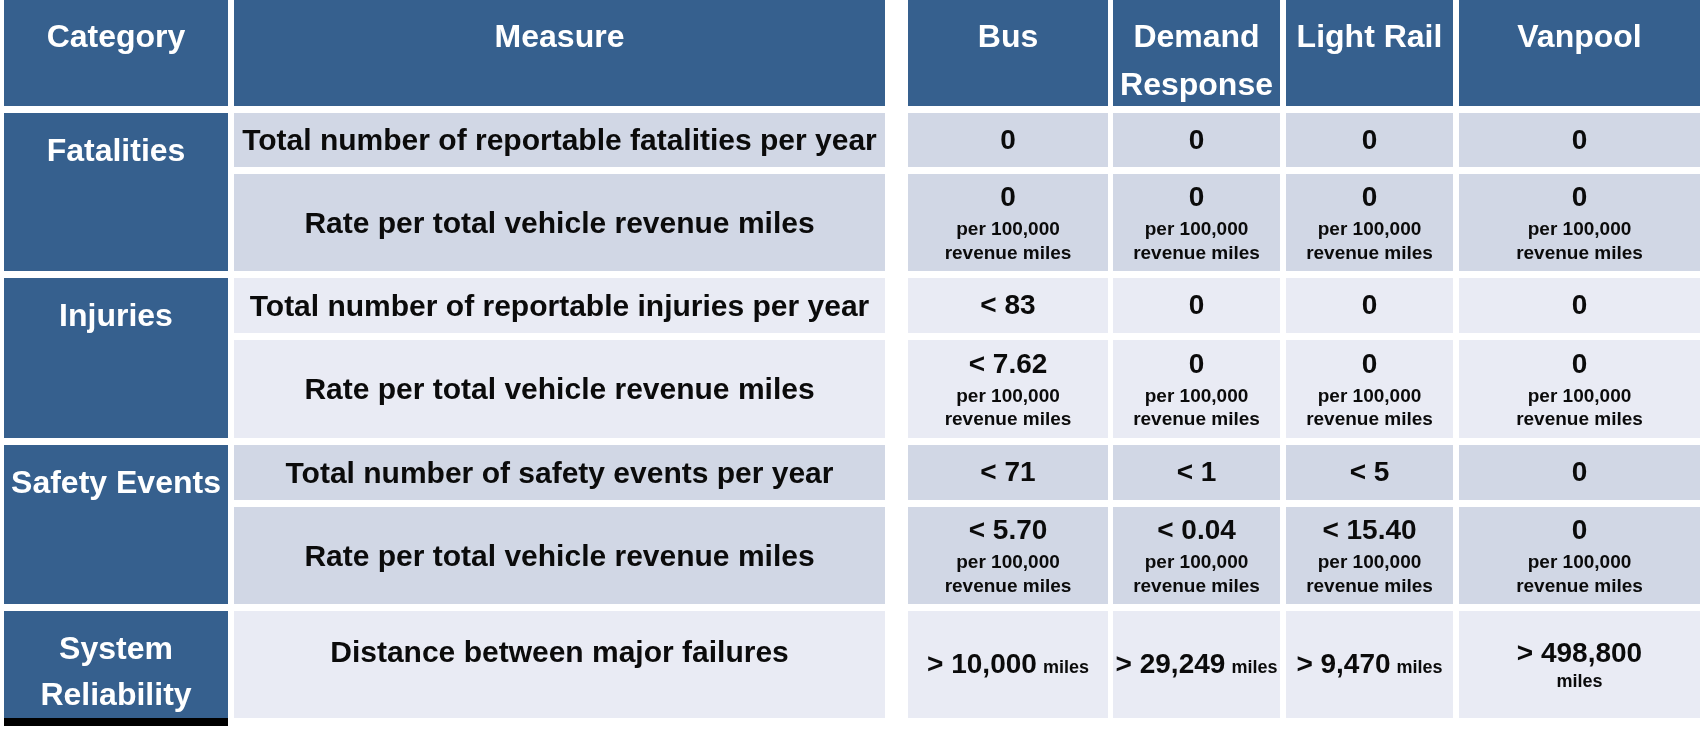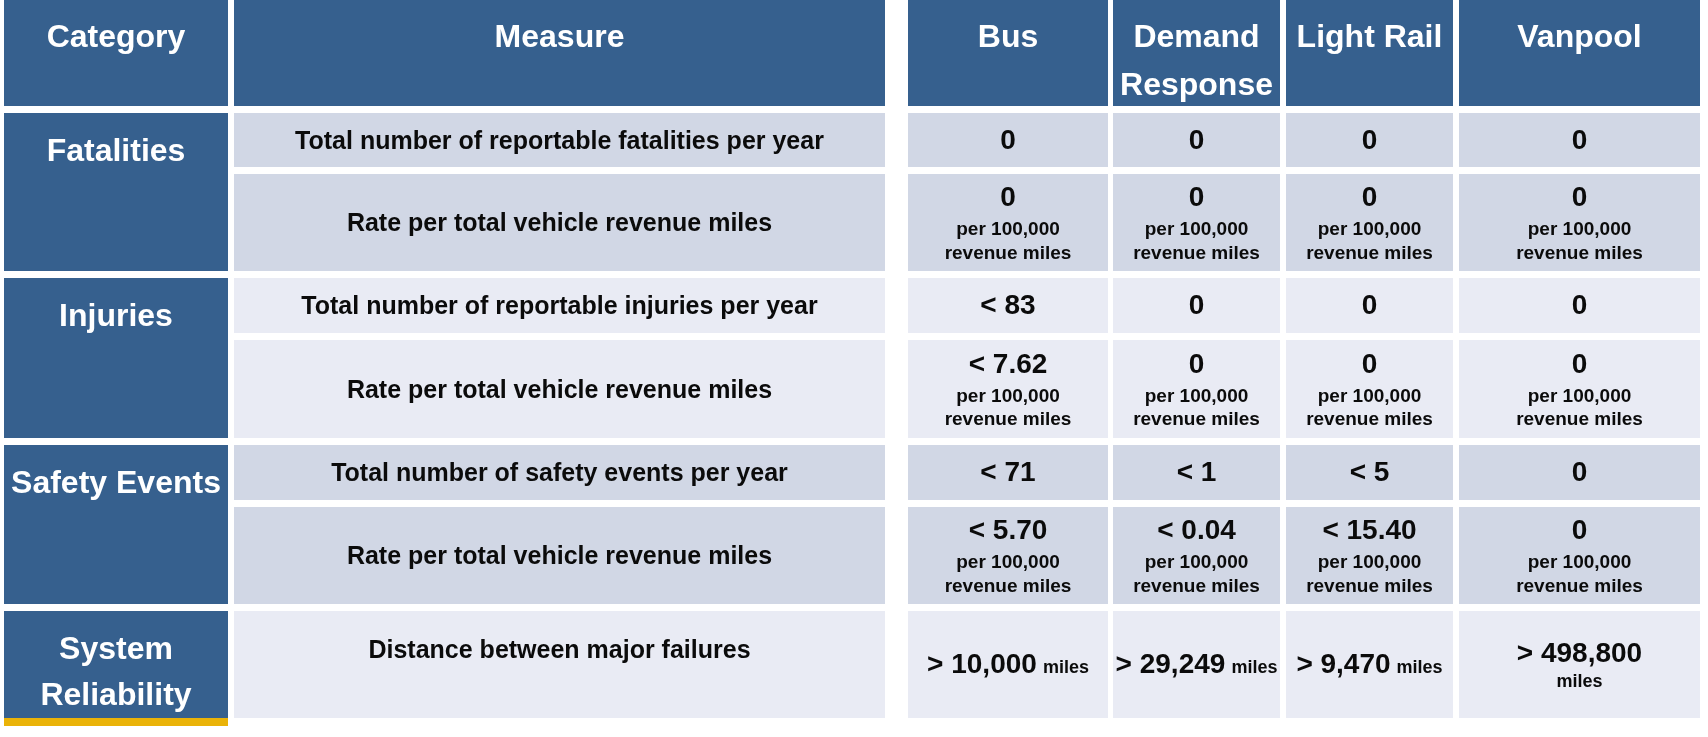--- a/index.html
+++ b/index.html
@@ -32,21 +32,21 @@
 
   
   .r-hdr { grid-row: 1; }
   .r1 { grid-row: 2; } .r2 { grid-row: 3; }
   .r3 { grid-row: 4; } .r4 { grid-row: 5; }
   .r5 { grid-row: 6; } .r6 { grid-row: 7; }
   .r7 { grid-row: 8; }
   .span-fatal  { grid-row: 2 / 4; }
   .span-inj    { grid-row: 4 / 6; }
   .span-safety { grid-row: 6 / 8; }
-  .span-sys    { grid-row: 8 / 9; height: calc(100% + 8px); border-bottom: 8px solid #eab308; }
+  .span-sys    { grid-row: 8 / 9; height: calc(100% + 8px); border-bottom: 8px solid #000000; }
 
   
   .hdr {
     background: #36608E;
     color: #ffffff;
     font-size: 32px;
     line-height: 1.5;
     text-align: center;
     padding-top: 12px;
   }
@@ -55,21 +55,21 @@
     color: #ffffff;
     font-size: 32px;
     line-height: 1.45;
     text-align: center;
     padding-top: 14px;
   }
   .band-dark  { background: #D1D7E5; }
   .band-light { background: #E9EBF4; }
 
   .measure {
-    font-size: 25px;
+    font-size: 30px;
     display: flex;
     align-items: center;
     justify-content: center;
     text-align: center;
     padding: 4px 8px;
   }
   .measure.top { align-items: flex-start; padding-top: 24px; }
 
   .value {
     display: flex;

